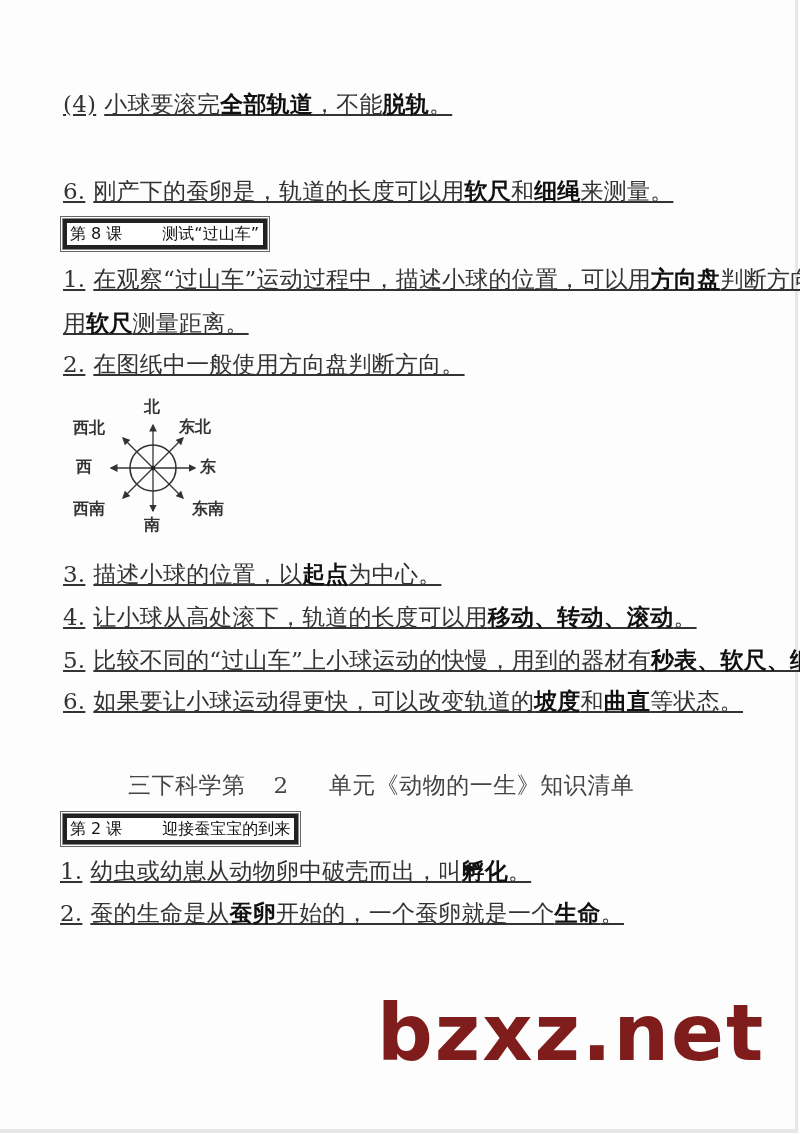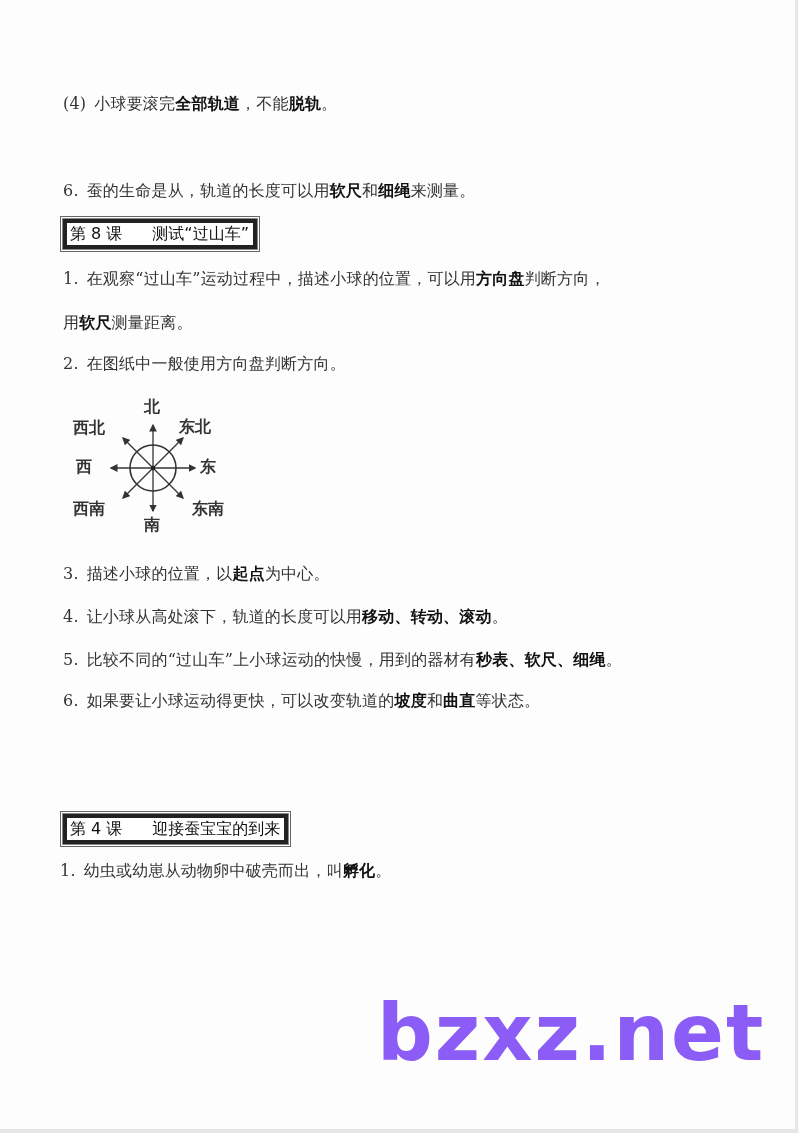--- a/index.html
+++ b/index.html
@@ -10,64 +10,65 @@
     color: #333;
   }
   .page {
     position: absolute; left: 0; top: 0; width: 795px; height: 1129px;
     background: #fdfdfd;
     border-right: 3px solid #e6e6e6;
     border-bottom: 4px solid #e6e6e6;
   }
   .line {
     position: absolute; left: 63px;
-    font-size: 16px; line-height: 22px; white-space: nowrap;
+    font-size: 23px; line-height: 22px; white-space: nowrap;
     letter-spacing: 0.2px;
+    text-decoration: underline;
   }
   .line b {
     font-family: "DejaVu Sans", "Liberation Sans", sans-serif;
     font-weight: bold; color: #111;
   }
   .num { margin-right: 8px; }
   .box {
     position: absolute; left: 63px;
     border: 4px solid #222;
     outline: 1px solid #888;
     box-shadow: 0 0 0 2px #fff, 0 0 0 3px #666;
     background: #fff;
     font-family: "DejaVu Sans", "Liberation Sans", sans-serif;
     font-size: 16px; line-height: 22px; padding: 0 4px 0 3px;
     color: #111; white-space: nowrap;
   }
-  .box .lesson { display: inline-block; margin-right: 30px; }
+  .box .lesson { display: inline-block; margin-right: 40px; }
   .unit-title {
     position: absolute; left: 128px; top: 770px;
     font-size: 23px; line-height: 30px; color: #444; white-space: nowrap;
     letter-spacing: 0.5px;
   }
   .unit-title .gap { display: inline-block; width: 28px; }
   .compass { position: absolute; left: 60px; top: 393px; width: 170px; height: 150px; }
   .compass .lbl {
     position: absolute; font-size: 16px; font-weight: bold; color: #333;
     font-family: "DejaVu Serif", serif;
   }
   .watermark {
     position: absolute; left: 377px; top: 1003px;
     font-family: "DejaVu Sans", "Liberation Sans", sans-serif;
-    font-weight: bold; font-size: 78px; color: #8b5cf6; letter-spacing: 2px;
+    font-weight: bold; font-size: 78px; color: #7f1d1d; letter-spacing: 2px;
     line-height: 60px; pointer-events: none; text-align: right;
   }
 </style>
 </head>
 <body>
 
 <div class="page">
 
   <div class="line" style="top:93px"><span class="num">(4)</span><span>小球要滚完</span><b>全部轨道</b><span>，不能</span><b>脱轨</b><span>。</span></div>
-  <div class="line" style="top:180px"><span class="num">6.</span><span>蚕的生命是从，轨道的长度可以用</span><b>软尺</b><span>和</span><b>细绳</b><span>来测量。</span></div>
+  <div class="line" style="top:180px"><span class="num">6.</span><span>刚产下的蚕卵是，轨道的长度可以用</span><b>软尺</b><span>和</span><b>细绳</b><span>来测量。</span></div>
 
   <div class="box" style="top:219px">
     <span class="lesson">第 8 课</span><span>测试“过山车”</span>
   </div>
 
   <div class="line" style="top:268px"><span class="num">1.</span><span>在观察“过山车”运动过程中，描述小球的位置，可以用</span><b>方向盘</b><span>判断方向，</span></div>
   <div class="line" style="top:312px"><span>用</span><b>软尺</b><span>测量距离。</span></div>
   <div class="line" style="top:353px"><span class="num">2.</span><span>在图纸中一般使用方向盘判断方向。</span></div>
 
   <div class="compass">
@@ -98,21 +99,25 @@
     <span class="lbl" style="left:13px;top:106px">西南</span>
     <span class="lbl" style="left:16px;top:64px">西</span>
     <span class="lbl" style="left:13px;top:25px">西北</span>
   </div>
 
   <div class="line" style="top:563px"><span class="num">3.</span><span>描述小球的位置，以</span><b>起点</b><span>为中心。</span></div>
   <div class="line" style="top:606px"><span class="num">4.</span><span>让小球从高处滚下，轨道的长度可以用</span><b>移动、转动、滚动</b><span>。</span></div>
   <div class="line" style="top:649px"><span class="num">5.</span><span>比较不同的“过山车”上小球运动的快慢，用到的器材有</span><b>秒表、软尺、细绳</b><span>。</span></div>
   <div class="line" style="top:690px"><span class="num">6.</span><span>如果要让小球运动得更快，可以改变轨道的</span><b>坡度</b><span>和</span><b>曲直</b><span>等状态。</span></div>
 
+  <div class="unit-title">
+    <span>三下科学第</span><span class="gap"></span><span>2</span><span class="gap" style="width:40px"></span><span>单元《动物的一生》知识清单</span>
+  </div>
 
   <div class="box" style="top:814px">
-    <span class="lesson">第 4 课</span><span>迎接蚕宝宝的到来</span>
+    <span class="lesson">第 2 课</span><span>迎接蚕宝宝的到来</span>
   </div>
 
   <div class="line" style="top:860px;left:60px"><span class="num">1.</span><span>幼虫或幼崽从动物卵中破壳而出，叫</span><b>孵化</b><span>。</span></div>
+  <div class="line" style="top:902px;left:60px"><span class="num">2.</span><span>蚕的生命是从</span><b>蚕卵</b><span>开始的，一个蚕卵就是一个</span><b>生命</b><span>。</span></div>
 
   <div class="watermark">bzxz.net</div>
 </div>
 
 </body></html>

